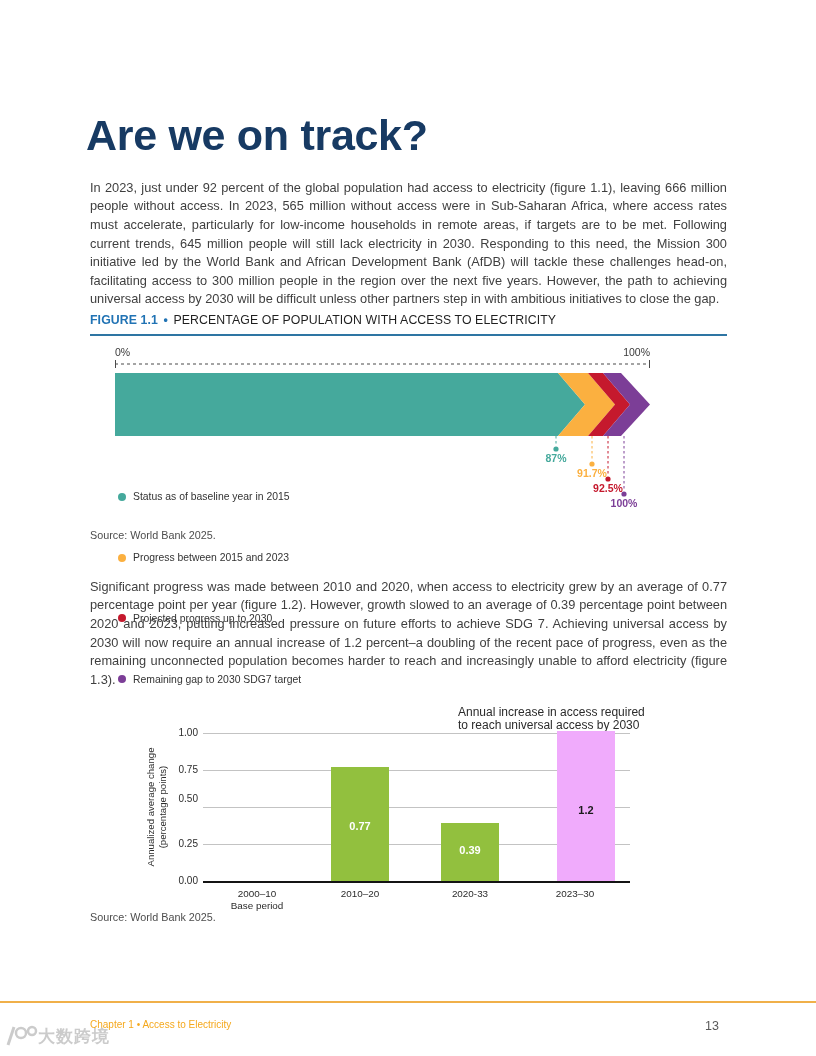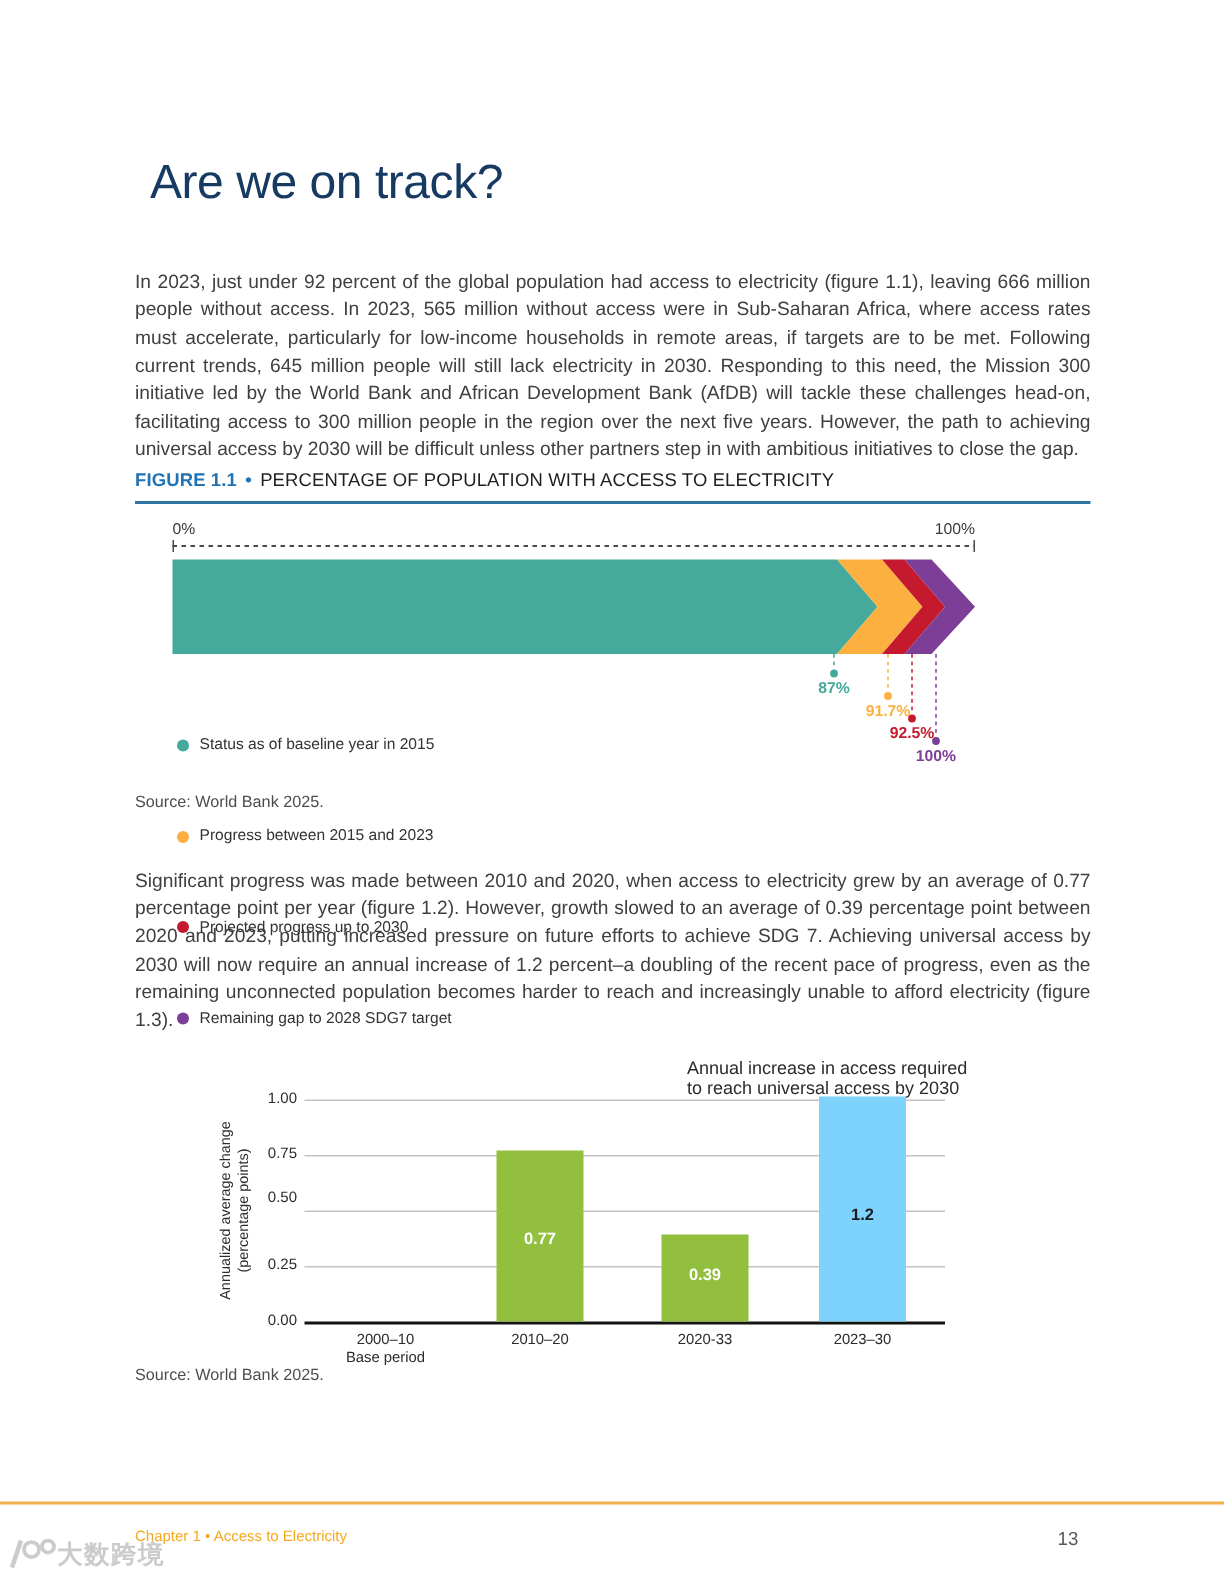--- a/index.html
+++ b/index.html
@@ -2,22 +2,22 @@
 <html><head>
 <meta charset="utf-8">
 <style>
   html,body{margin:0;padding:0;background:#e8e8e8;}
   .page{
     position:relative; width:816px; height:1056px; margin:0 auto;
     background:#ffffff; overflow:hidden;
     font-family:"Liberation Sans", sans-serif; color:#3f3f3f;
   }
   .doc-title{
-    position:absolute; left:100px; top:82px;
-    font-size:32px; font-weight:normal; letter-spacing:-0.3px; color:#173A63;
+    position:absolute; left:86px; top:82px;
+    font-size:43px; font-weight:bold; letter-spacing:-0.3px; color:#173A63;
   }
   .para{
     position:absolute; left:90px; width:637px;
     font-size:12.8px; line-height:18.6px; color:#3f3f3f; text-align:justify;
   }
   .para1{top:166px;}
   .para2{top:565px;}
   .fig-head{
     position:absolute; left:90px; width:637px;
     font-size:12.3px; letter-spacing:0.1px; color:#1f1f1f;
@@ -135,21 +135,21 @@
       <div class="legend-row">
         <span class="legend-dot" style="background: rgb(251, 176, 64);"></span>
         <span class="legend-label">Progress between 2015 and 2023</span>
       </div>
       <div class="legend-row">
         <span class="legend-dot" style="background: rgb(197, 25, 45);"></span>
         <span class="legend-label">Projected progress up to 2030</span>
       </div>
       <div class="legend-row">
         <span class="legend-dot" style="background: rgb(124, 62, 151);"></span>
-        <span class="legend-label">Remaining gap to 2028 SDG7 target</span>
+        <span class="legend-label">Remaining gap to 2030 SDG7 target</span>
       </div>
     </div>
   </div>
 
   <div class="fig-source fig1-source">Source: World Bank 2025.</div>
 
   <p class="para para2">Significant progress was made between 2010 and 2020, when access to electricity grew by an average of 0.77 percentage point per year (figure 1.2). However, growth slowed to an average of 0.39 percentage point between 2020 and 2023, putting increased pressure on future efforts to achieve SDG 7. Achieving universal access by 2030 will now require an annual increase of 1.2 percent–a doubling of the recent pace of progress, even as the remaining unconnected population becomes harder to reach and increasingly unable to afford electricity (figure 1.3).</p>
 
 
   <div class="fig2-chart">
@@ -174,21 +174,21 @@
       <div class="gridline" style="top:70px"></div>
       <div class="gridline" style="top:107px"></div>
       <div class="gridline" style="top:144px"></div>
 
       <div class="bar" style="left: 128px; height: 114px; background: rgb(146, 192, 62);">
         <span class="bar-label" style="bottom: 49px; color: rgb(255, 255, 255);">0.77</span>
       </div>
       <div class="bar" style="left: 238px; height: 58px; background: rgb(146, 192, 62);">
         <span class="bar-label" style="bottom: 25px; color: rgb(255, 255, 255);">0.39</span>
       </div>
-      <div class="bar" style="left: 343px; height: 150px; background: #7dd3fc;">
+      <div class="bar" style="left: 354px; height: 150px; background: #f0abfc;">
         <span class="bar-label" style="bottom: 65px; color: rgb(26, 26, 26);">1.2</span>
       </div>
     </div>
 
     <div class="xlab" style="left:112px">
       <div>2000–10</div>
       <div>Base period</div>
     </div>
     <div class="xlab" style="left:215px">
       <div>2010–20</div>

